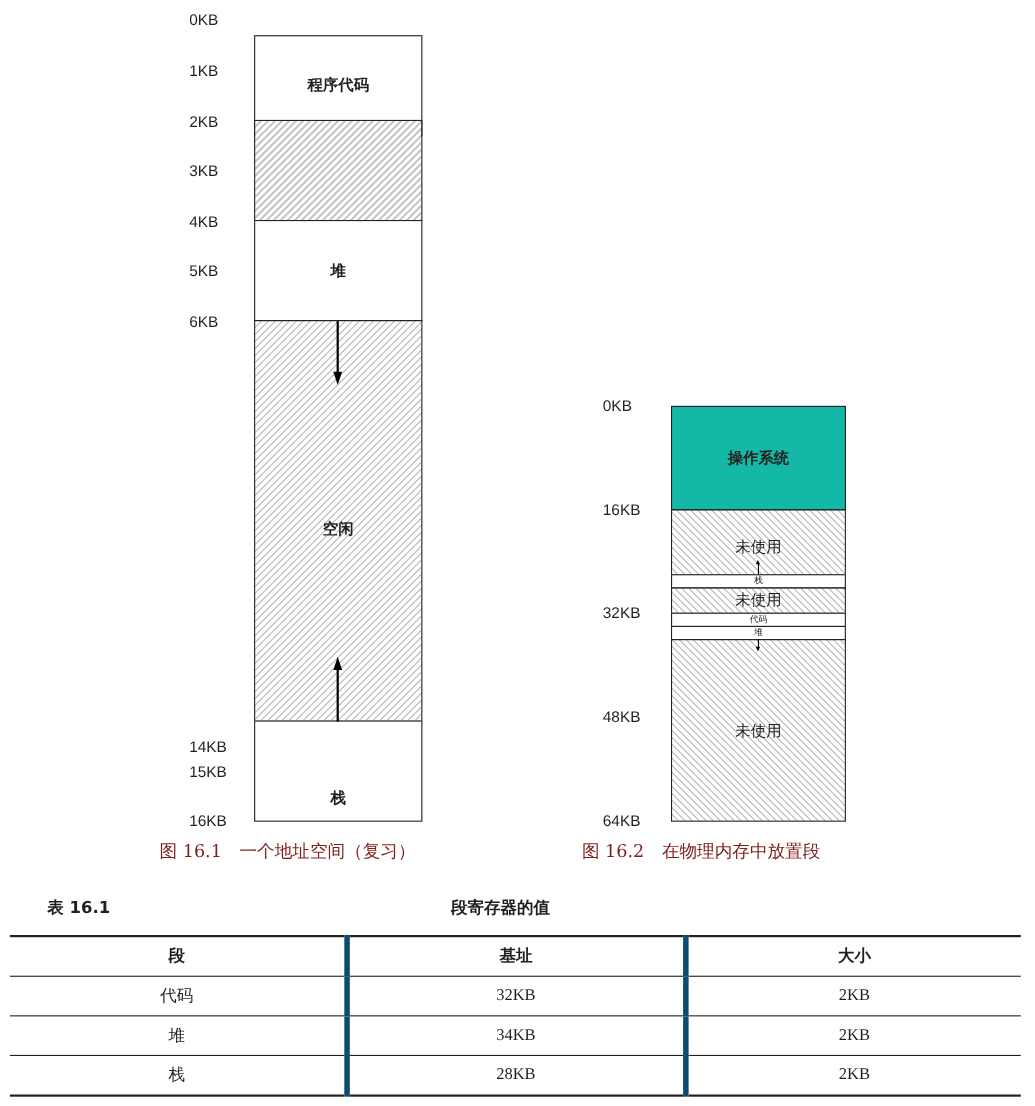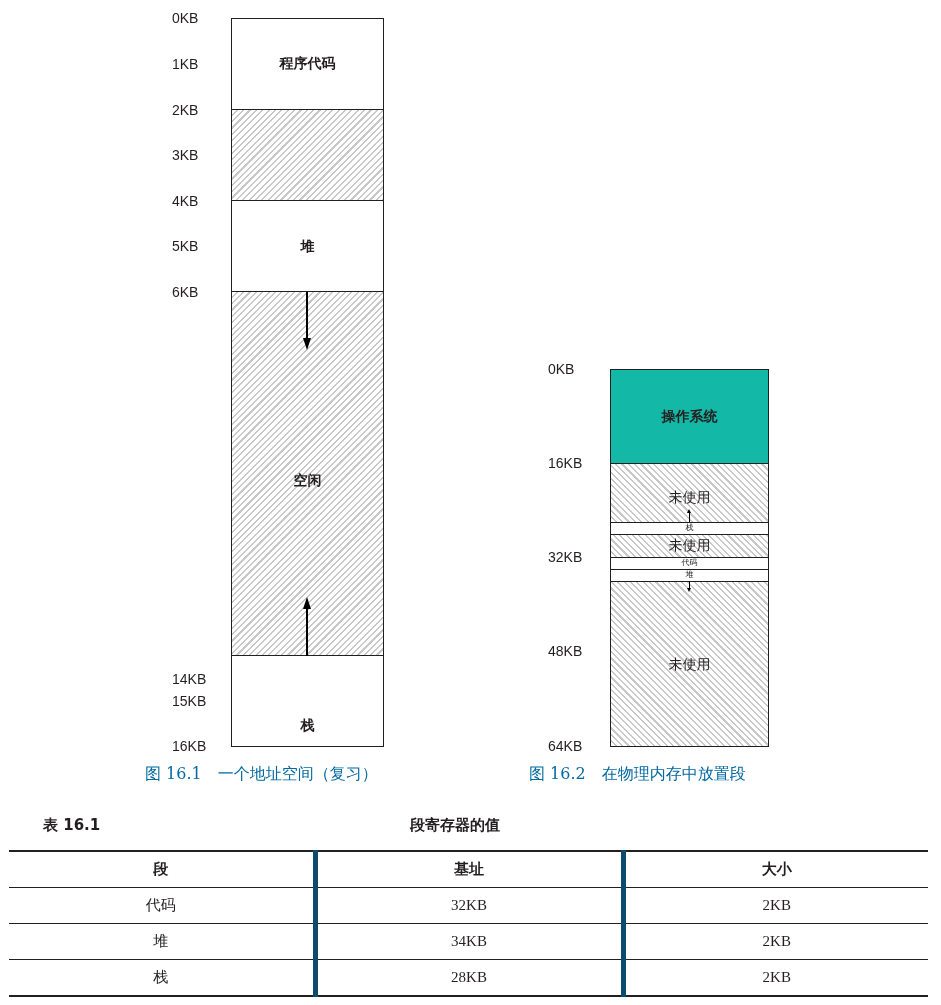--- a/index.html
+++ b/index.html
@@ -7,21 +7,21 @@
          font-family:"DejaVu Serif","Liberation Serif",serif; color:#231f20; }
   .kb { position:absolute; font-family:Liberation Sans, sans-serif; font-size:14px; color:#231f20; line-height:14px; }
   .seg { position:absolute; box-sizing:border-box; border:1.5px solid #231f20; }
   .seg-white { background:#ffffff; }
   .hatch-fwd { background: repeating-linear-gradient(135deg, #ffffff 0px, #ffffff 3px, #c8c8c8 3px, #c8c8c8 4.5px); }
   .hatch-back { background: repeating-linear-gradient(45deg, #ffffff 0px, #ffffff 3px, #c8c8c8 3px, #c8c8c8 4.5px); padding-left: 14px; }
   .gray { background:#14b8a6; }
   .seg-label { position:absolute; left:0; right:0; text-align:center; font-weight:bold;
                font-family:"DejaVu Sans","Liberation Sans",sans-serif; font-size:14px; color:#231f20; }
   .seg-label-small { font-size:8px; font-weight:normal; line-height:10px; }
-  .caption { position:absolute; font-family:"DejaVu Serif","Liberation Serif",serif; font-size:16px; color:#0369a1; white-space:pre; }
+  .caption { position:absolute; font-family:"DejaVu Serif","Liberation Serif",serif; font-size:16px; color:#7f1d1d; white-space:pre; }
   .arrow-line { position:absolute; width:2px; background:#000; }
   .arrow-head-down { position:absolute; width:0; height:0; border-left:4px solid transparent; border-right:4px solid transparent; border-top:12px solid #000; }
   .arrow-head-up { position:absolute; width:0; height:0; border-left:4px solid transparent; border-right:4px solid transparent; border-bottom:12px solid #000; }
   .tiny-line { position:absolute; width:1px; background:#000; }
   .tiny-head-up { position:absolute; width:0; height:0; border-left:2px solid transparent; border-right:2px solid transparent; border-bottom:4px solid #000; }
   .tiny-head-down { position:absolute; width:0; height:0; border-left:2px solid transparent; border-right:2px solid transparent; border-top:4px solid #000; }
   .tbl-title { position:absolute; font-family:"DejaVu Sans","Liberation Sans",sans-serif; font-weight:bold; font-size:15px; color:#231f20; }
   table.reg { position:absolute; left:9px; top:850px; width:919px; border-collapse:collapse;
               font-family:"Liberation Serif","DejaVu Serif",serif; font-size:15px; color:#231f20; }
   table.reg th, table.reg td { text-align:center; height:35px; padding:0; border-left:5px solid #0c4a6e; }
@@ -40,21 +40,21 @@
   <span class="kb" style="left:172px;top:57px;">1KB</span>
   <span class="kb" style="left:172px;top:103px;">2KB</span>
   <span class="kb" style="left:172px;top:148px;">3KB</span>
   <span class="kb" style="left:172px;top:194px;">4KB</span>
   <span class="kb" style="left:172px;top:239px;">5KB</span>
   <span class="kb" style="left:172px;top:285px;">6KB</span>
   <span class="kb" style="left:172px;top:649px;margin-top:23px;">14KB</span>
   <span class="kb" style="left:172px;top:694px;">15KB</span>
   <span class="kb" style="left:172px;top:739px;">16KB</span>
 
-  <div class="seg seg-white" style="left:231px;top:18px;width:153px;height:92px;">
+  <div class="seg seg-white" style="left:231px;top:32px;width:153px;height:92px;">
     <span class="seg-label" style="top:36px;">程序代码</span>
   </div>
   <div class="seg hatch-fwd" style="left:231px;top:109px;width:153px;height:92px;"></div>
   <div class="seg seg-white" style="left:231px;top:200px;width:153px;height:92px;">
     <span class="seg-label" style="top:37px;">堆</span>
   </div>
   <div class="seg hatch-fwd" style="left:231px;top:291px;width:153px;height:365px;">
     <span class="seg-label" style="top:180px;">空闲</span>
   </div>
   <div class="seg seg-white" style="left:231px;top:655px;width:153px;height:92px;">

